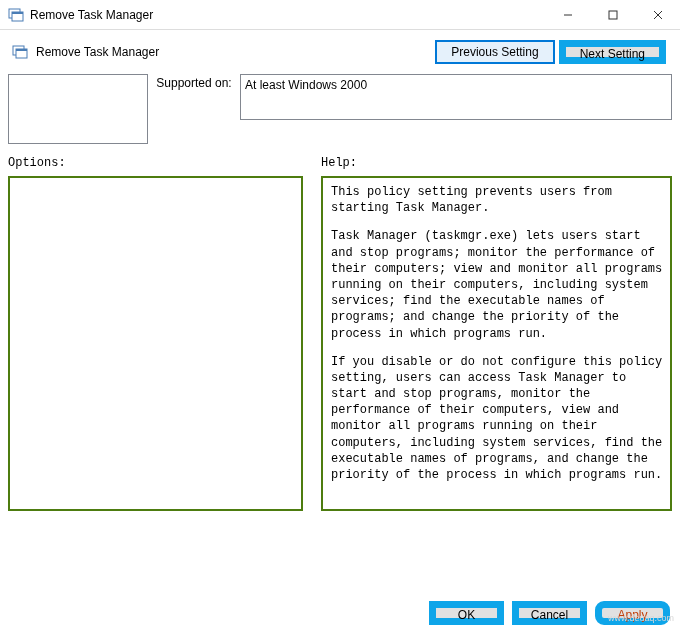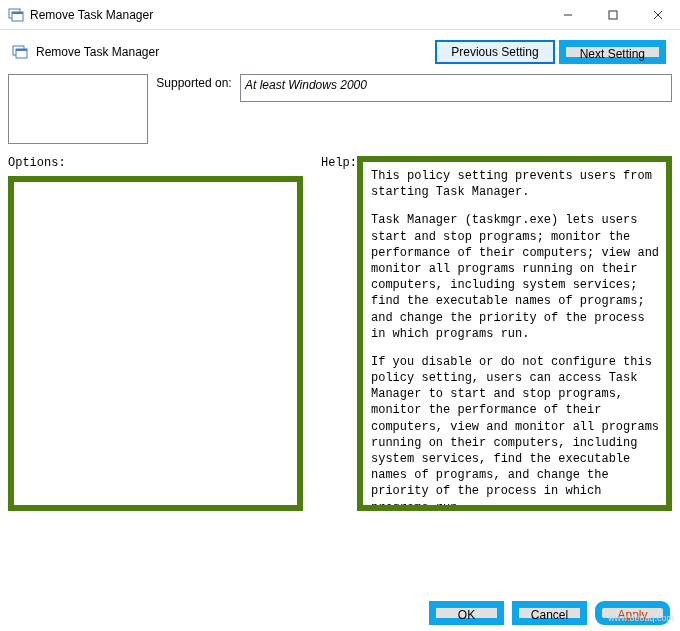--- a/index.html
+++ b/index.html
@@ -84,34 +84,34 @@
     background: #fff;
     position: relative;
     font-size: 12px;
     padding: 3px 20px 3px 4px;
     resize: none;
     font-family: inherit;
     width: 100%;
     overflow-y: scroll;
   }
   .comment-box { height: 70px; }
-  .supported-box { height: 28px; font-style: italic; }
+  .supported-box { height: 46px; }
   .lower {
     display: flex;
     gap: 18px;
     margin-top: 12px;
     height: 355px;
     font-family: Liberation Mono, monospace;
   }
   .options-col { width: 295px; display:flex; flex-direction:column;}
-  .help-col { flex: 1; display:flex; flex-direction:row;}
+  .help-col { flex: 1; display:flex; flex-direction:column;}
   .section-label { margin-bottom: 6px; }
   .panel {
     flex:1;
-    border: 6px solid #4d7c0f;
+    border: 2px solid #4d7c0f;
     background: #fff;
     padding: 6px 4px 6px 8px;
     font-size: 12px;
     overflow-y: scroll;
     line-height: 1.35;
   }
   .options-panel { overflow-y: auto; overflow-x: auto;}
   .help-panel p { margin-bottom: 12px; }
   .footer {
     position: absolute;

